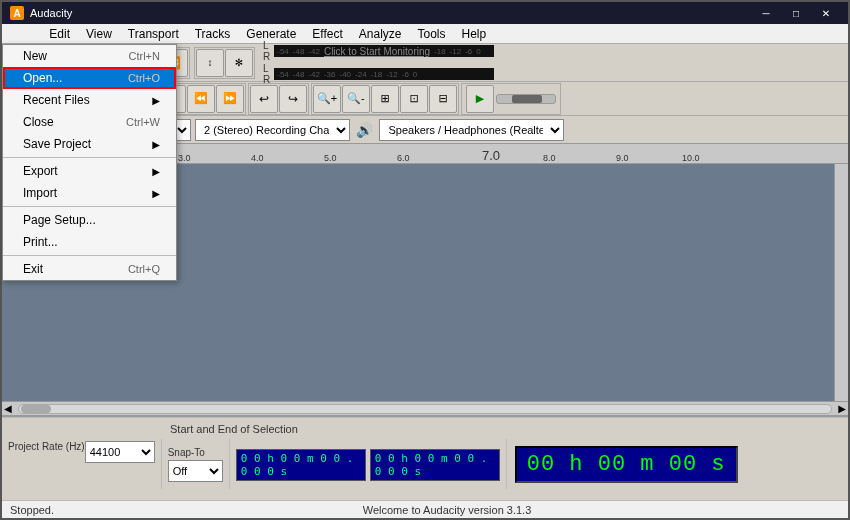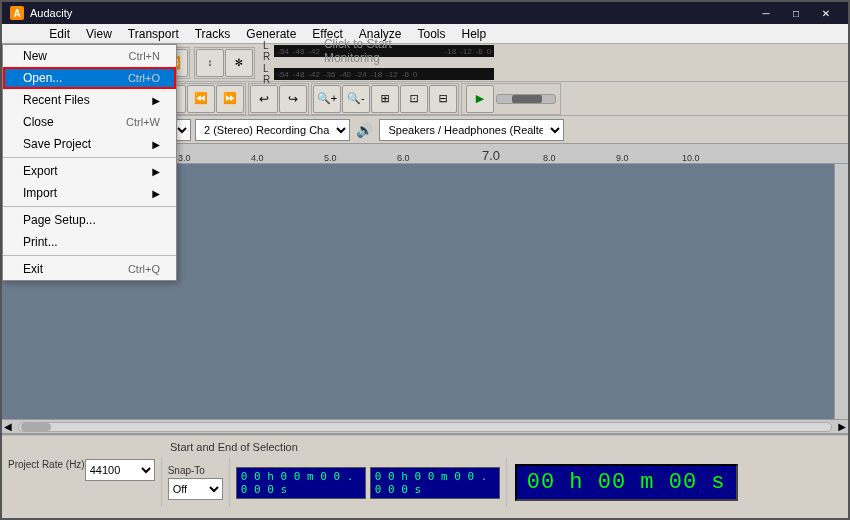--- a/index.html
+++ b/index.html
@@ -107,21 +107,21 @@
         <div class="toolbar-btn" style="font-size:10px;">✻</div>
       </div>
 
       <div style="display:flex;flex-direction:column;margin-left:4px;">
         <div style="display:flex;align-items:center;gap:2px;">
           <span style="font-size:10px;color:#333;margin-right:2px;">L<br>R</span>
           <div style="background:#111;width:220px;height:12px;display:flex;align-items:center;font-size:8px;color:#555;padding:0 3px;gap:4px;">
             <span>-54</span>
               <span>-48</span>
               <span>-42</span>
-            <span style="color:#888;font-size:12px;">Click to Start Monitoring</span>
+            <span style="color:#888;font-size:10px;text-decoration:underline;">Click to Start Monitoring</span>
             <span>-18</span>
               <span>-12</span>
               <span>-6</span>
               <span>0</span>
           </div>
         </div>
         <div style="display:flex;align-items:center;gap:2px;margin-top:1px;">
           <span style="font-size:10px;color:#333;margin-right:2px;">L<br>R</span>
           <div style="background:#111;width:220px;height:12px;display:flex;align-items:center;font-size:8px;color:#555;padding:0 3px;gap:4px;">
             <span>-54</span>
@@ -250,20 +250,24 @@
         </div>
 
         <div style="display:flex;align-items:center;padding:2px 8px;">
           <div style="background:#00008b;color:#00ff00;font-family:'Courier New',monospace;font-size:22px;padding:4px 10px;border:2px inset #444;letter-spacing:1px;">
             <span>00 h 00 m 00 s</span>
           </div>
         </div>
       </div>
     </div>
 
+    <div class="status-msg">
+      <span>Stopped.</span>
+      <span style="flex:1;text-align:center;">Welcome to Audacity version 3.1.3</span>
+    </div>
   </div>
 
   <div class="dropdown-overlay">
     <div class="dropdown-menu">
       <div class="drop-item">
         <span>New</span>
         <span class="shortcut">Ctrl+N</span>
       </div>
       <div class="drop-item highlighted">
         <span>Open...</span>

